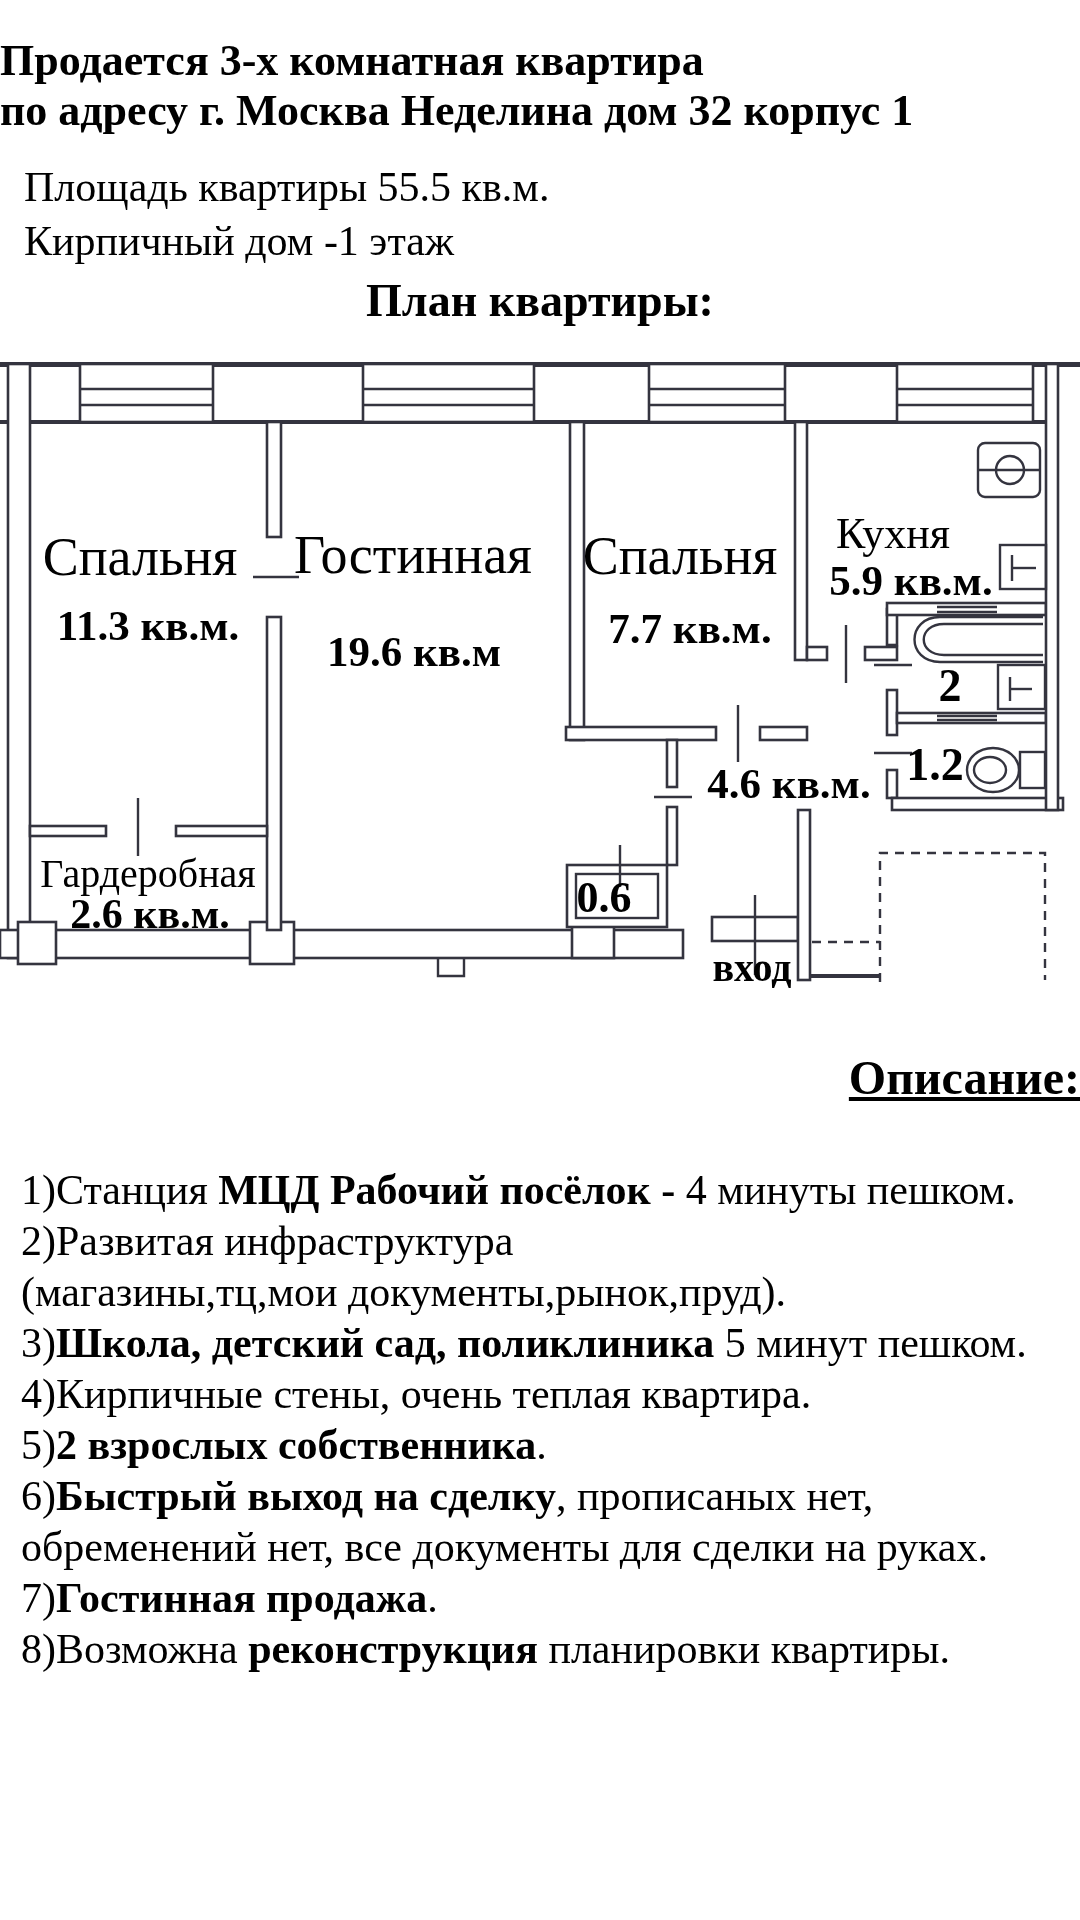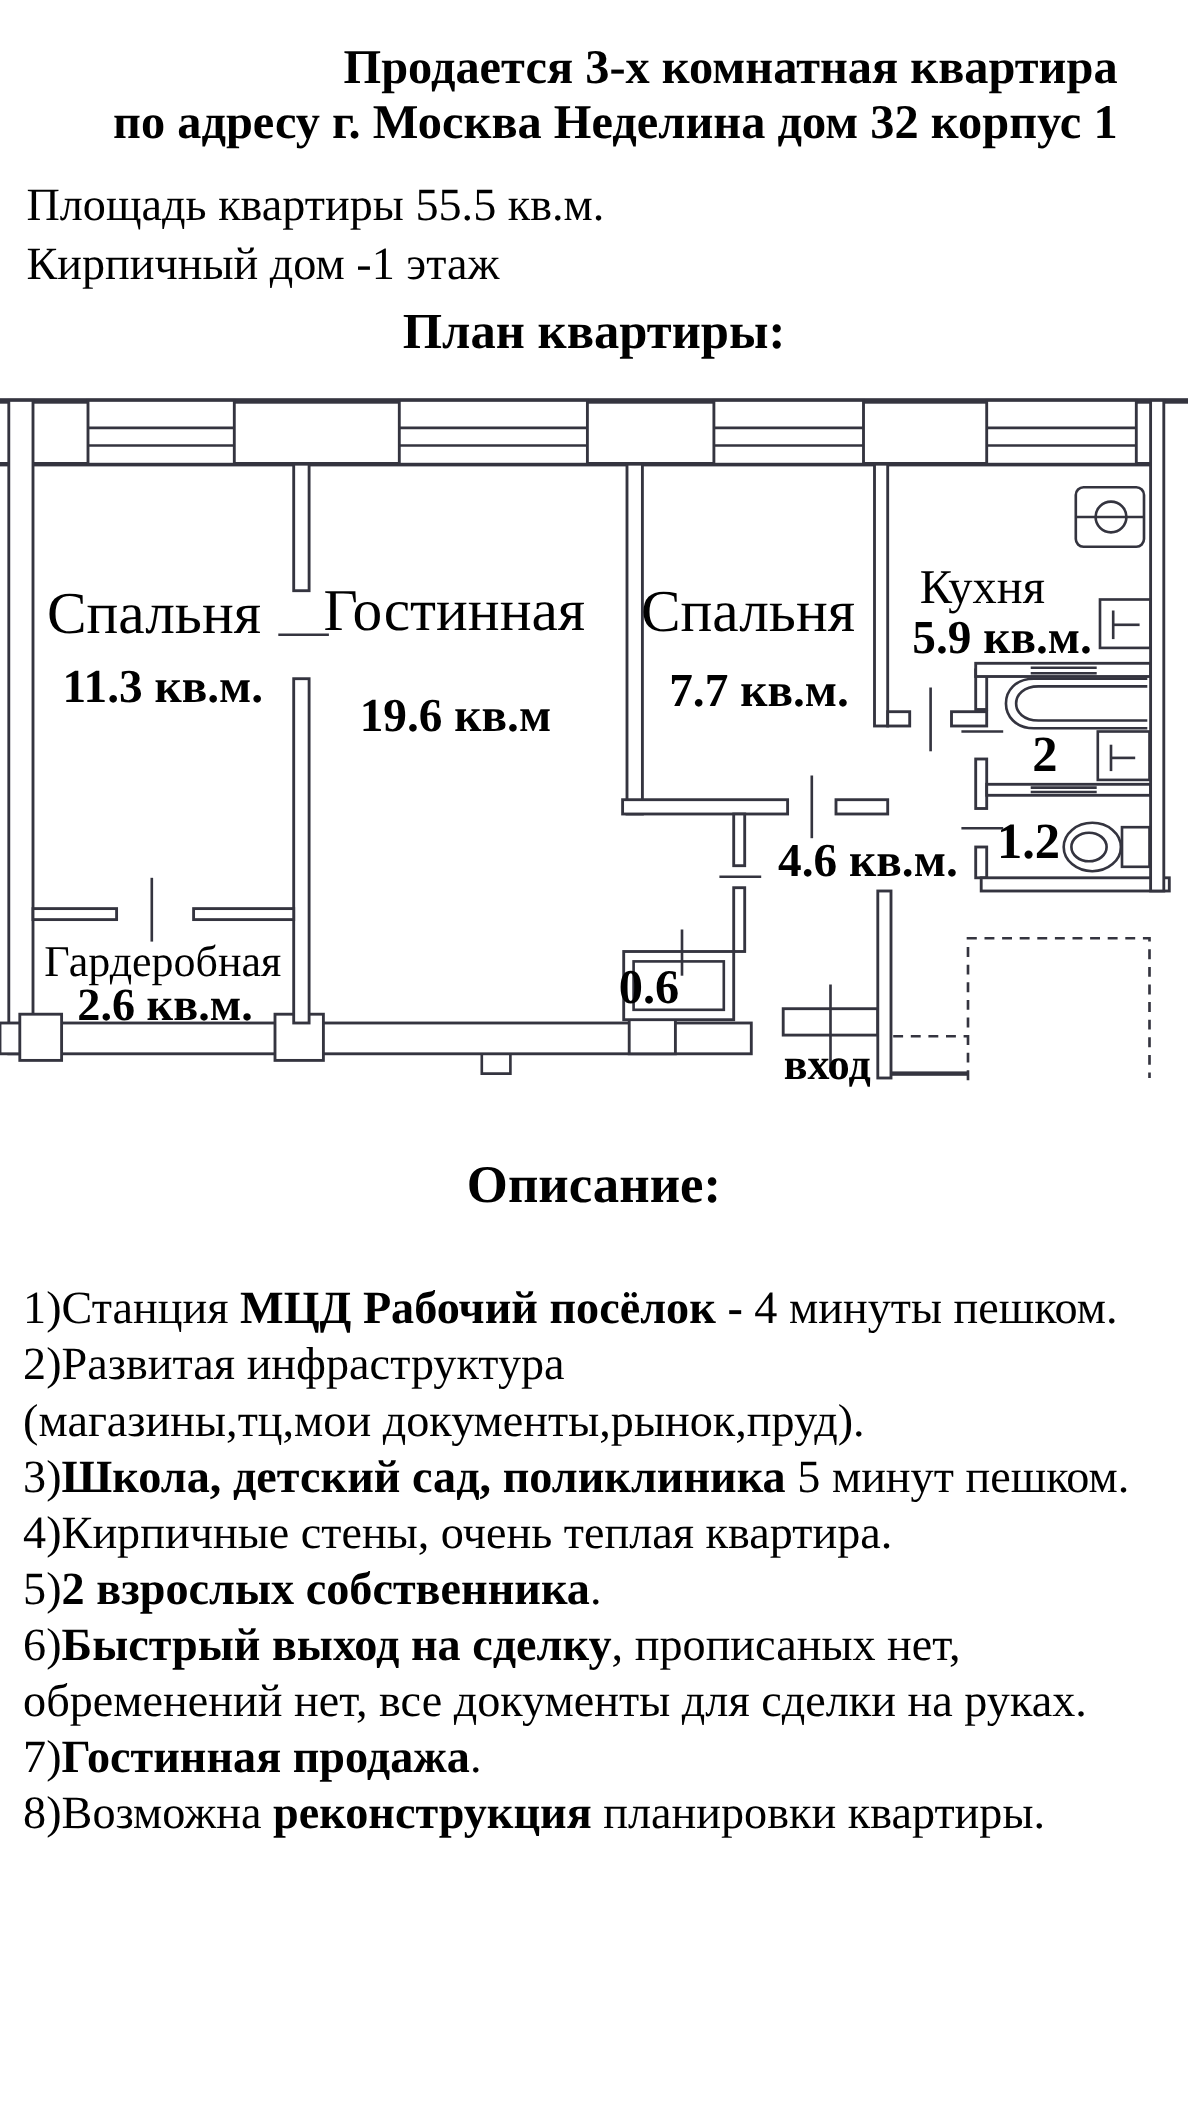--- a/index.html
+++ b/index.html
@@ -3,21 +3,21 @@
 <meta charset="utf-8">
 <style>
   :root{ --ink:#34343f; }
   html,body{margin:0;padding:0;}
   body{
     width:1080px;height:1920px;background:#ffffff;position:relative;
     font-family:"Liberation Serif","DejaVu Serif",serif;color:#000;
     overflow:hidden;
   }
   .title{
-    position:absolute;top:36px;left:0;width:1016px;text-align:right;
+    position:absolute;top:36px;left:0;width:1016px;text-align:left;
     font-weight:bold;font-size:44px;line-height:50px;
   }
   .info{
     position:absolute;top:160px;left:24px;width:1030px;
     font-size:42px;line-height:54px;
   }
   .plan-heading{
     position:absolute;top:274px;left:0;width:1080px;text-align:center;
     font-weight:bold;font-size:46px;
   }
@@ -25,22 +25,22 @@
     position:absolute;top:350px;left:0;width:1080px;height:640px;
   }
   .plan svg{position:absolute;top:0;left:0;}
   .room-label{
     position:absolute;transform:translate(-50%,-50%);
     white-space:nowrap;text-align:center;line-height:1;
   }
   .rl-name{font-size:54px;}
   .rl-area{font-size:43px;font-weight:bold;}
   .desc-heading{
-    position:absolute;top:1050px;left:0;width:1080px;text-align:center;
-    font-weight:bold;font-size:48px;
+    position:absolute;top:1050px;left:0;width:1080px;text-align:right;
+    font-weight:bold;font-size:48px;text-decoration:underline;
   }
   .description{
     position:absolute;top:1165px;left:21px;width:1045px;
     font-size:42px;line-height:51px;
   }
   .desc-line b{font-weight:bold;text-align:right;}
   .wall{fill:#ffffff;stroke:var(--ink);stroke-width:2.6;}
   .solid{fill:var(--ink);stroke:none;}
   .thin{stroke:var(--ink);stroke-width:2.4;fill:none;}
   .dash{stroke:var(--ink);stroke-width:2.4;fill:none;stroke-dasharray:9 7;}
@@ -174,21 +174,21 @@
 
   <div class="room-label rl-name" style="left:893px;top:184px;font-size:44px;">Кухня</div>
   <div class="room-label rl-area" style="left:911px;top:230px;">5.9 кв.м.</div>
 
   <div class="room-label rl-name" style="left:148px;top:524px;font-size:40px;">Гардеробная</div>
   <div class="room-label rl-area" style="left:150px;top:564px;font-size:42px;">2.6 кв.м.</div>
 
   <div class="room-label rl-area" style="left:950px;top:336px;font-size:46px;">2</div>
   <div class="room-label rl-area" style="left:935px;top:415px;font-size:46px;">1.2</div>
   <div class="room-label rl-area" style="left:789px;top:433px;">4.6 кв.м.</div>
-  <div class="room-label rl-area" style="left:590px;top:548px;font-size:44px;">0.6</div>
+  <div class="room-label rl-area" style="left:604px;top:548px;font-size:44px;">0.6</div>
   <div class="room-label rl-area" style="left:752px;top:618px;font-size:40px;">вход</div>
 </div>
 
 <div class="desc-heading">Описание:</div>
 
 <div class="description">
   <div class="desc-line"><span>1)Станция </span><b>МЦД Рабочий посёлок -</b><span> 4 минуты пешком.</span></div>
   <div class="desc-line"><span>2)Развитая инфраструктура</span><b></b><span></span></div>
   <div class="desc-line"><span>(магазины,тц,мои документы,рынок,пруд).</span><b></b><span></span></div>
   <div class="desc-line"><span>3)</span><b>Школа, детский сад, поликлиника</b><span> 5 минут пешком.</span></div>

